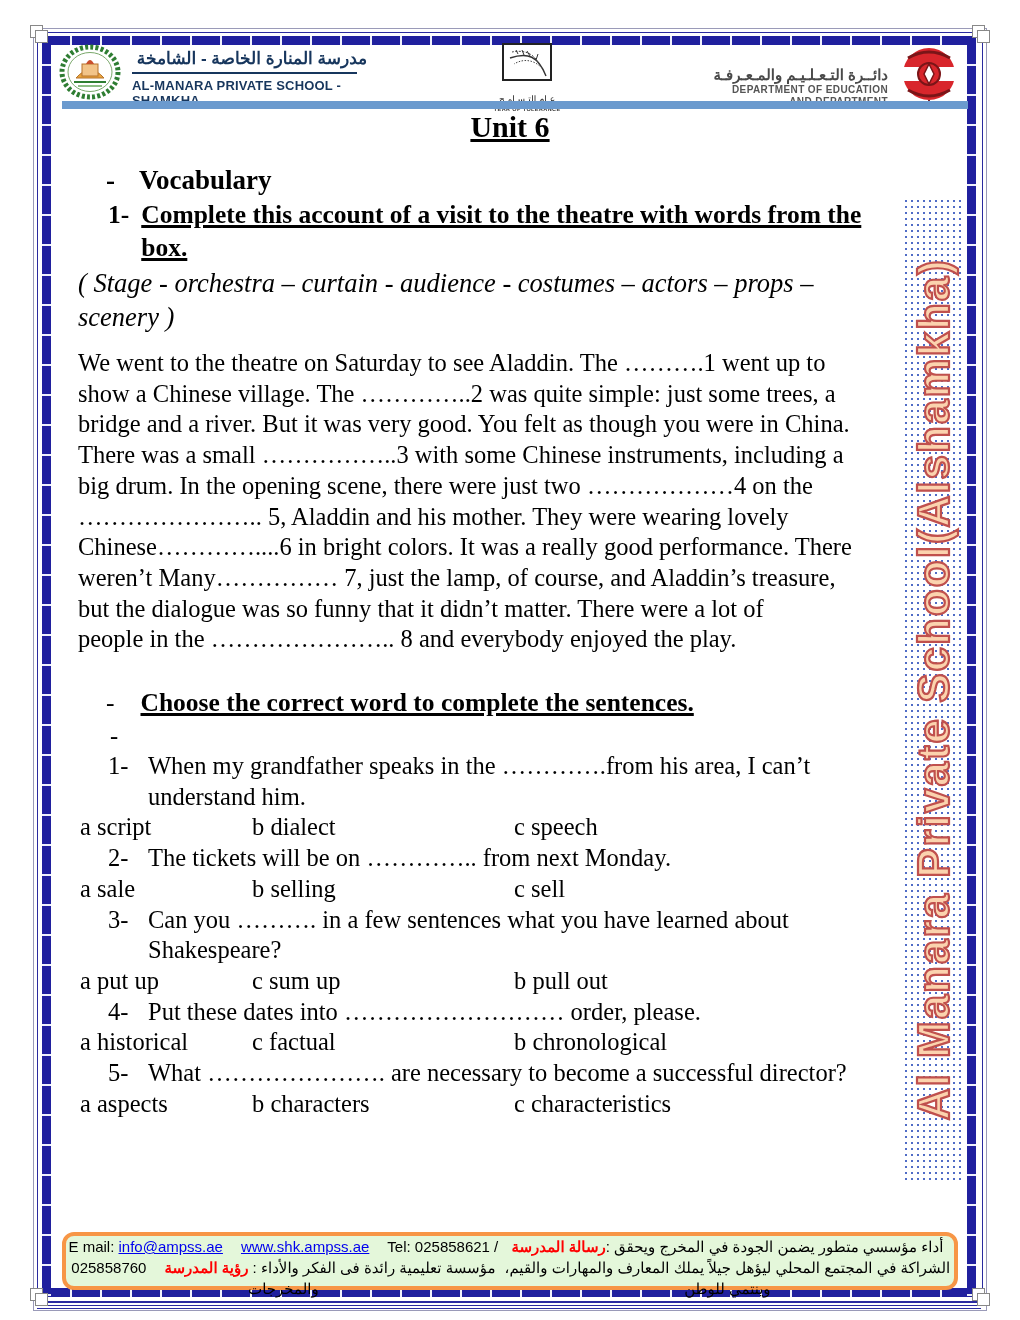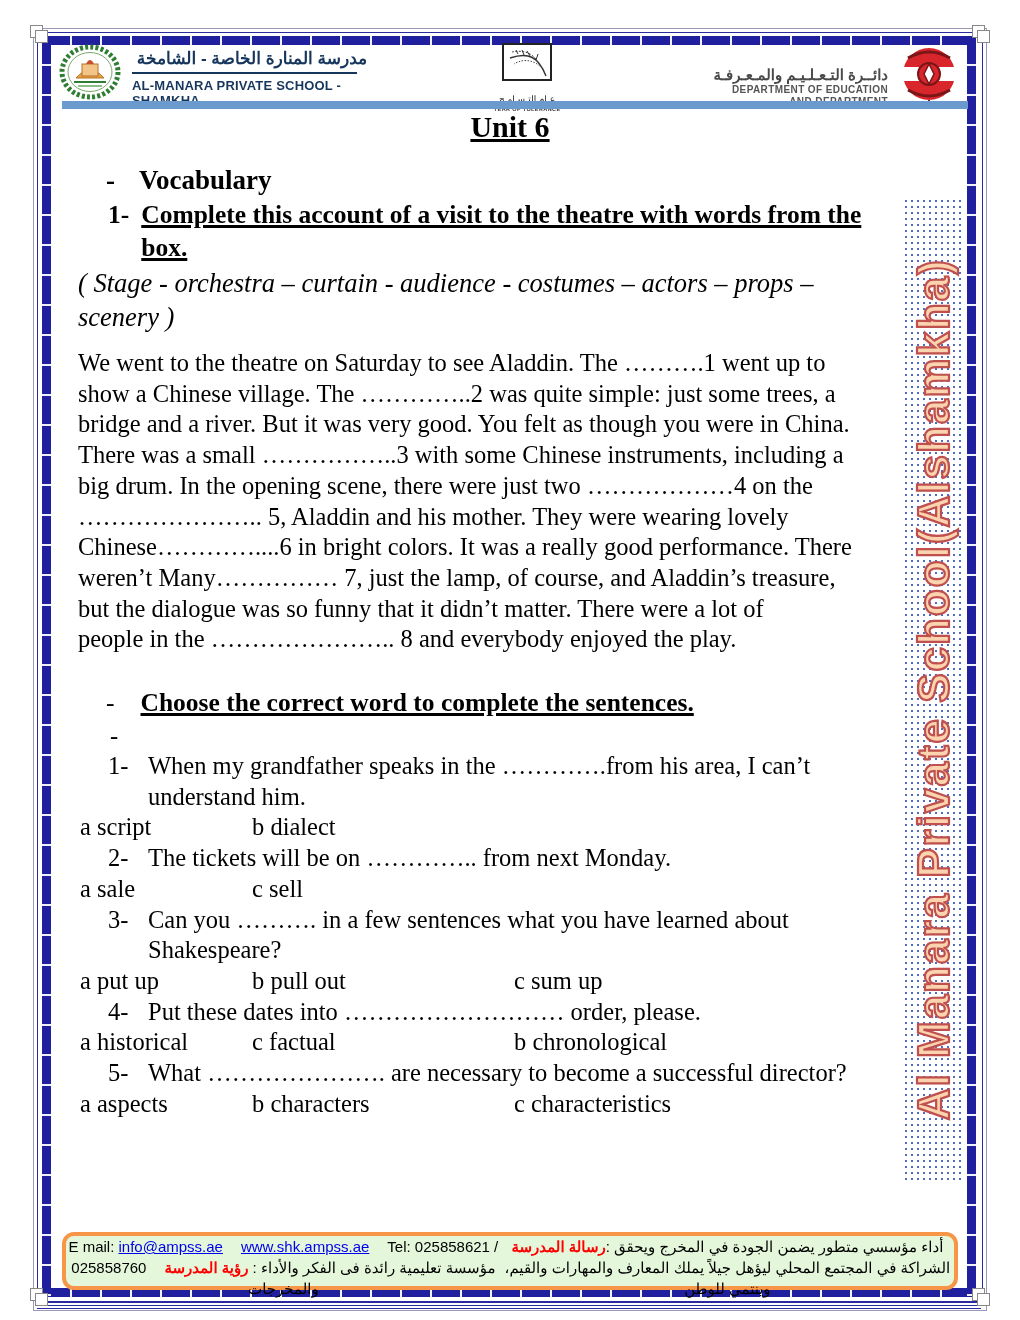--- a/index.html
+++ b/index.html
@@ -179,44 +179,46 @@
   <div class="q">
     <div class="qline">
         <span class="qnum">1-</span>
         <span>When my grandfather speaks in the ………….from his area, I can’t</span>
       </div>
     <div class="qline2">understand him.</div>
   </div>
   <div class="opts">
     <span>a script</span>
     <span>b dialect</span>
+    <span>c speech</span>
   </div>
 
   <div class="q">
     <div class="qline">
         <span class="qnum">2-</span>
         <span>The tickets will be on ………….. from next Monday.</span>
       </div>
   </div>
   <div class="opts">
     <span>a sale</span>
+    <span>b selling</span>
     <span>c sell</span>
   </div>
 
   <div class="q">
     <div class="qline">
         <span class="qnum">3-</span>
         <span>Can you ………. in a few sentences what you have learned about</span>
       </div>
     <div class="qline2">Shakespeare?</div>
   </div>
   <div class="opts">
     <span>a put up</span>
+    <span>c sum up</span>
     <span>b pull out</span>
-    <span>c sum up</span>
   </div>
 
   <div class="q">
     <div class="qline">
         <span class="qnum">4-</span>
         <span>Put these dates into ………………………  order, please.</span>
       </div>
   </div>
   <div class="opts">
     <span>a historical</span>

